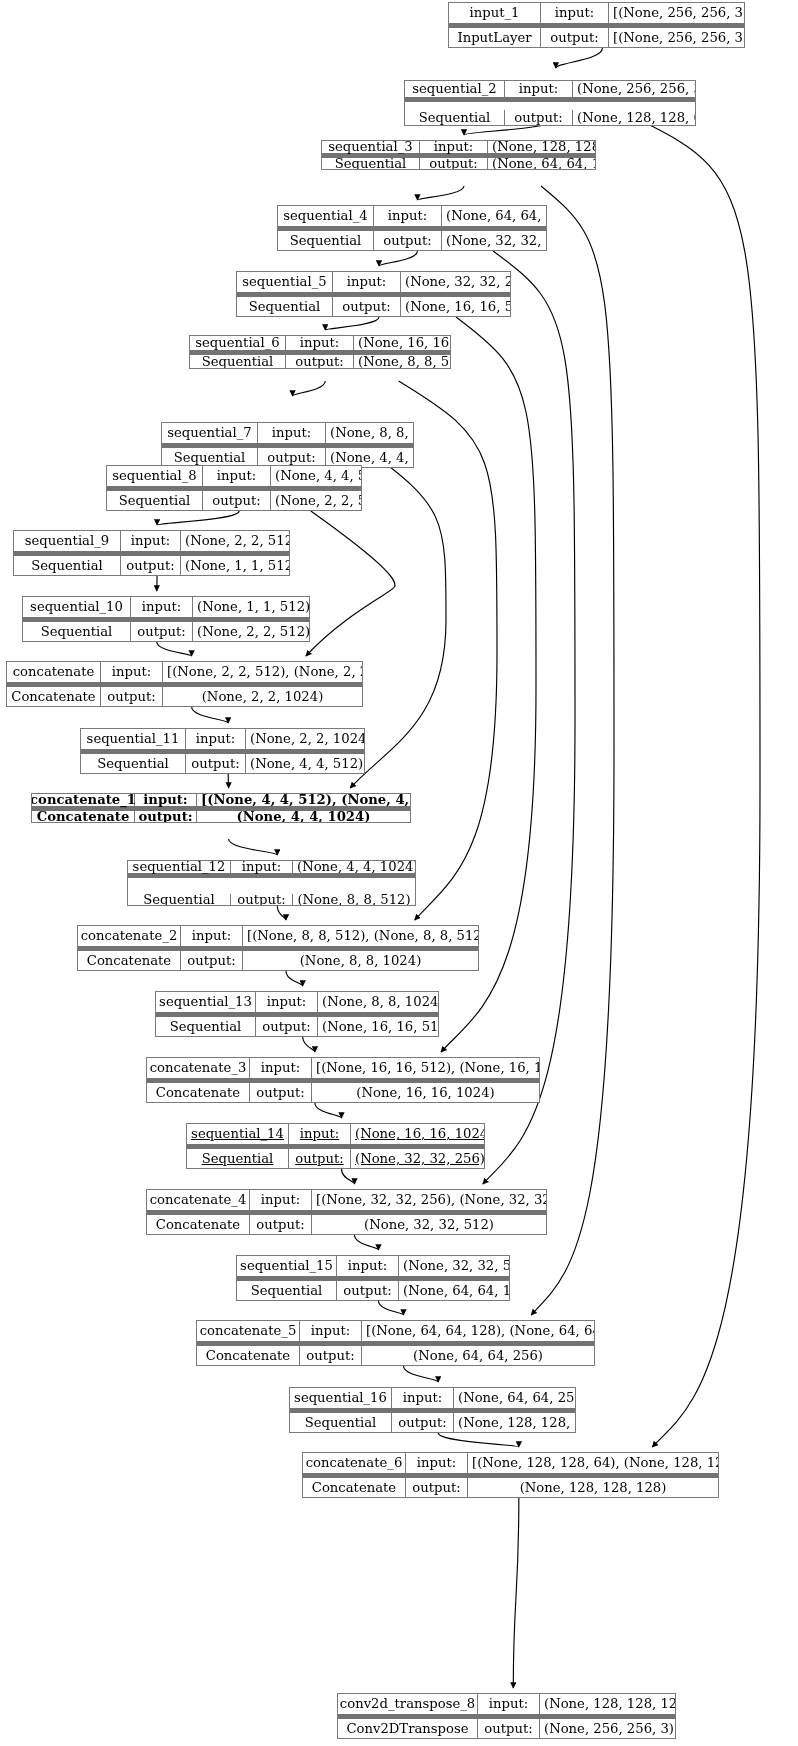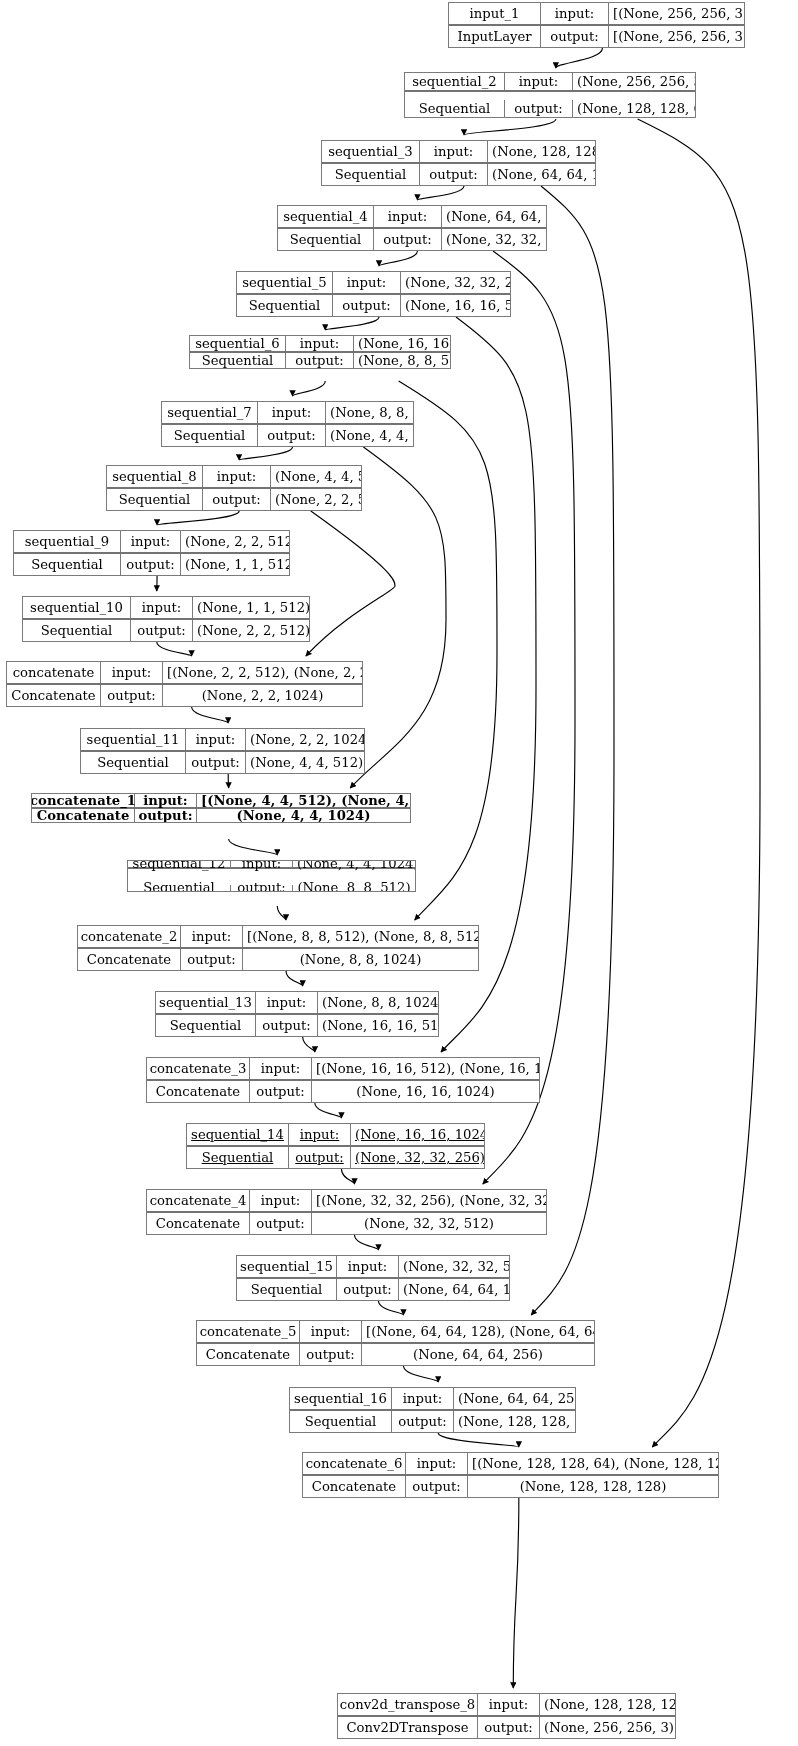--- a/index.html
+++ b/index.html
@@ -26,21 +26,21 @@
     display:flex;
     flex-direction:column;
     overflow:hidden;
   }
   .node .row{
     display:flex;
     flex:1 1 50%;
     align-items:stretch;
     min-height:0;
   }
-  .node .row.top{ border-bottom:2px solid #737373; }
+  .node .row.top{ border-bottom:5px solid #737373; }
   .node .cell{
     display:flex;
     align-items:center;
     justify-content:center;
     font-size:13.2px;
     line-height:1;
     color:#000000;
     padding:0 4px;
     white-space:nowrap;
     box-sizing:border-box;
@@ -99,33 +99,33 @@
           <div class="cell c-name" style="width: 92px; flex: 0 0 92px;">input_1</div>
           <div class="cell c-io" style="width: 68px; flex: 0 0 68px;">input:</div>
           <div class="cell c-shape">[(None, 256, 256, 3)]</div>
         </div>
         <div class="row bot">
           <div class="cell c-name" style="width: 92px; flex: 0 0 92px;">InputLayer</div>
           <div class="cell c-io" style="width: 68px; flex: 0 0 68px;">output:</div>
           <div class="cell c-shape">[(None, 256, 256, 3)]</div>
         </div>
       </div>
-      <div class="node" style="left: 404px; top: 72px; width: 292px; height: 46px; gap: 8px;">
+      <div class="node" style="left: 404px; top: 80px; width: 292px; height: 46px; gap: 8px;">
         <div class="row top">
           <div class="cell c-name" style="width: 100px; flex: 0 0 100px;">sequential_2</div>
           <div class="cell c-io" style="width: 68px; flex: 0 0 68px;">input:</div>
           <div class="cell c-shape">(None, 256, 256, 3)</div>
         </div>
         <div class="row bot">
           <div class="cell c-name" style="width: 100px; flex: 0 0 100px;">Sequential</div>
           <div class="cell c-io" style="width: 68px; flex: 0 0 68px;">output:</div>
           <div class="cell c-shape">(None, 128, 128, 64)</div>
         </div>
       </div>
-      <div class="node" style="left: 321px; top: 140px; width: 275px; height: 46px;">
+      <div class="node" style="left: 321px; top: 140px; width: 275px; height: 30px;">
         <div class="row top">
           <div class="cell c-name" style="width: 98px; flex: 0 0 98px;">sequential_3</div>
           <div class="cell c-io" style="width: 68px; flex: 0 0 68px;">input:</div>
           <div class="cell c-shape">(None, 128, 128, 64)</div>
         </div>
         <div class="row bot">
           <div class="cell c-name" style="width: 98px; flex: 0 0 98px;">Sequential</div>
           <div class="cell c-io" style="width: 68px; flex: 0 0 68px;">output:</div>
           <div class="cell c-shape">(None, 64, 64, 128)</div>
         </div>
@@ -159,21 +159,21 @@
           <div class="cell c-name" style="width: 96px; flex: 0 0 96px;">sequential_6</div>
           <div class="cell c-io" style="width: 68px; flex: 0 0 68px;">input:</div>
           <div class="cell c-shape">(None, 16, 16, 512)</div>
         </div>
         <div class="row bot">
           <div class="cell c-name" style="width: 96px; flex: 0 0 96px;">Sequential</div>
           <div class="cell c-io" style="width: 68px; flex: 0 0 68px;">output:</div>
           <div class="cell c-shape">(None, 8, 8, 512)</div>
         </div>
       </div>
-      <div class="node" style="left: 161px; top: 401px; width: 253px; height: 46px;">
+      <div class="node" style="left: 161px; top: 422px; width: 253px; height: 46px;">
         <div class="row top">
           <div class="cell c-name" style="width: 96px; flex: 0 0 96px;">sequential_7</div>
           <div class="cell c-io" style="width: 68px; flex: 0 0 68px;">input:</div>
           <div class="cell c-shape">(None, 8, 8, 512)</div>
         </div>
         <div class="row bot">
           <div class="cell c-name" style="width: 96px; flex: 0 0 96px;">Sequential</div>
           <div class="cell c-io" style="width: 68px; flex: 0 0 68px;">output:</div>
           <div class="cell c-shape">(None, 4, 4, 512)</div>
         </div>
@@ -243,21 +243,21 @@
           <div class="cell c-name" style="width: 103px; flex: 0 0 103px;">concatenate_1</div>
           <div class="cell c-io" style="width: 62px; flex: 0 0 62px;">input:</div>
           <div class="cell c-shape">[(None, 4, 4, 512), (None, 4, 4, 512)]</div>
         </div>
         <div class="row bot">
           <div class="cell c-name" style="width: 103px; flex: 0 0 103px;">Concatenate</div>
           <div class="cell c-io" style="width: 62px; flex: 0 0 62px;">output:</div>
           <div class="cell c-shape">(None, 4, 4, 1024)</div>
         </div>
       </div>
-      <div class="node" style="left: 127px; top: 860px; width: 289px; height: 32px; gap: 16px;">
+      <div class="node" style="left: 127px; top: 860px; width: 289px; height: 46px; gap: 16px;">
         <div class="row top">
           <div class="cell c-name" style="width: 103px; flex: 0 0 103px;">sequential_12</div>
           <div class="cell c-io" style="width: 62px; flex: 0 0 62px;">input:</div>
           <div class="cell c-shape">(None, 4, 4, 1024)</div>
         </div>
         <div class="row bot">
           <div class="cell c-name" style="width: 103px; flex: 0 0 103px;">Sequential</div>
           <div class="cell c-io" style="width: 62px; flex: 0 0 62px;">output:</div>
           <div class="cell c-shape">(None, 8, 8, 512)</div>
         </div>

